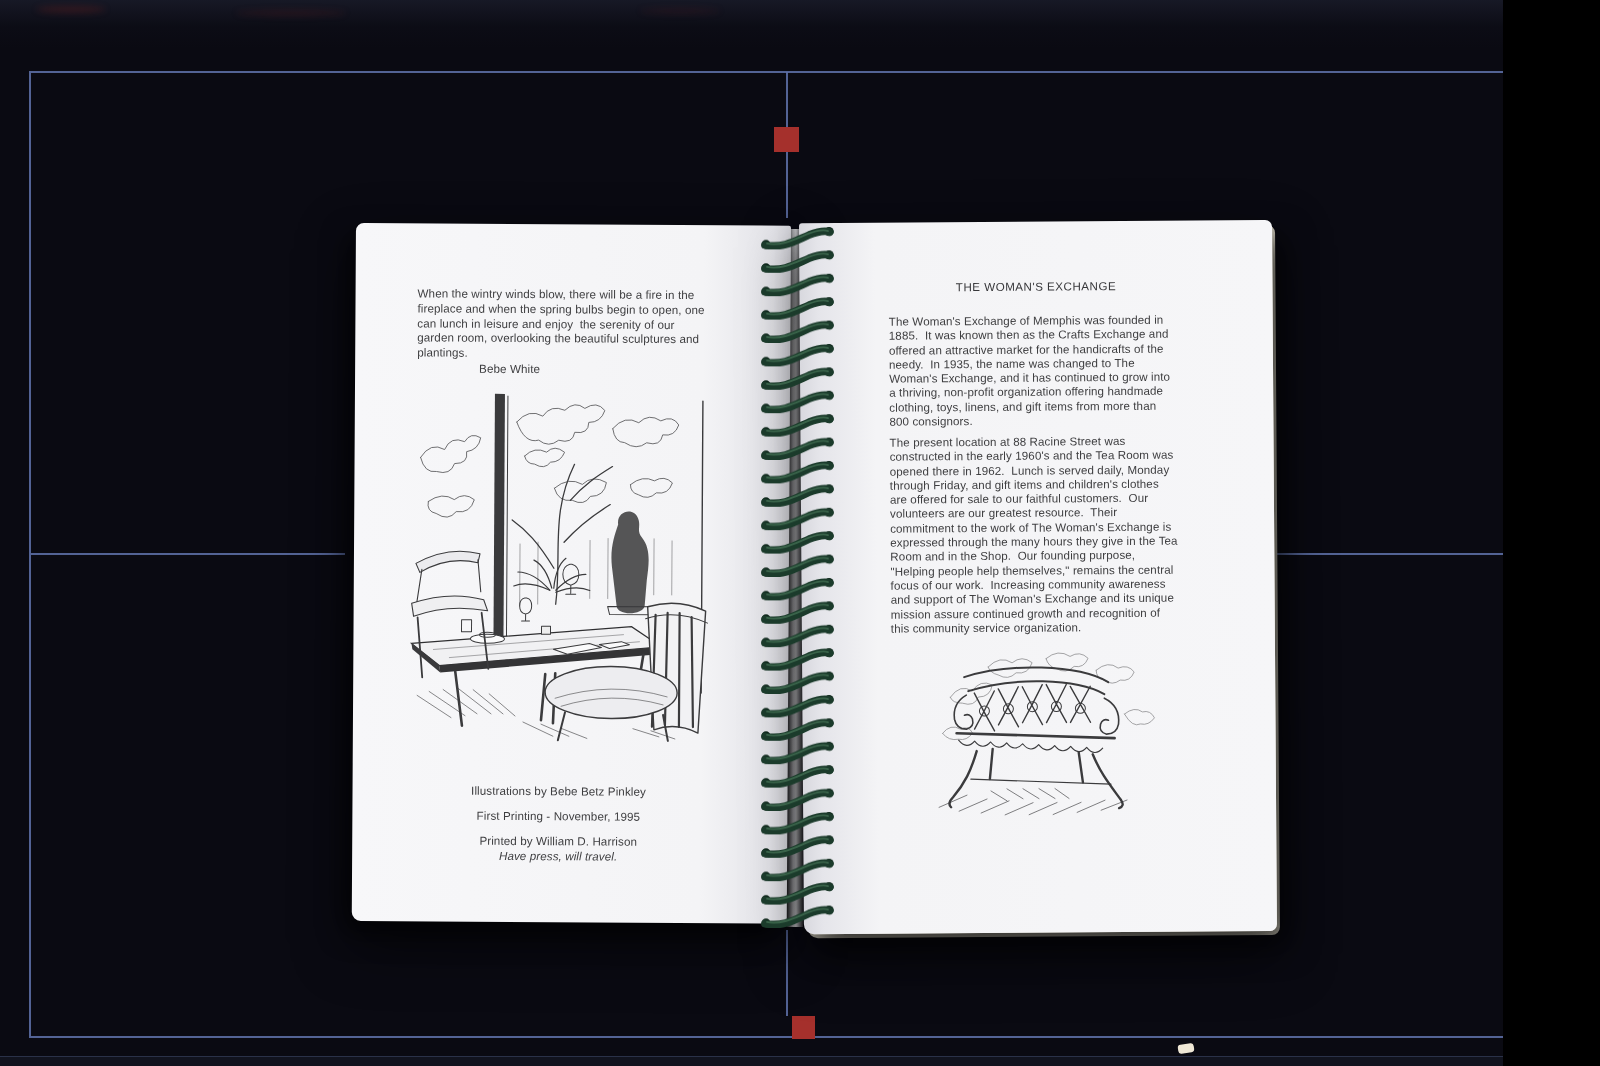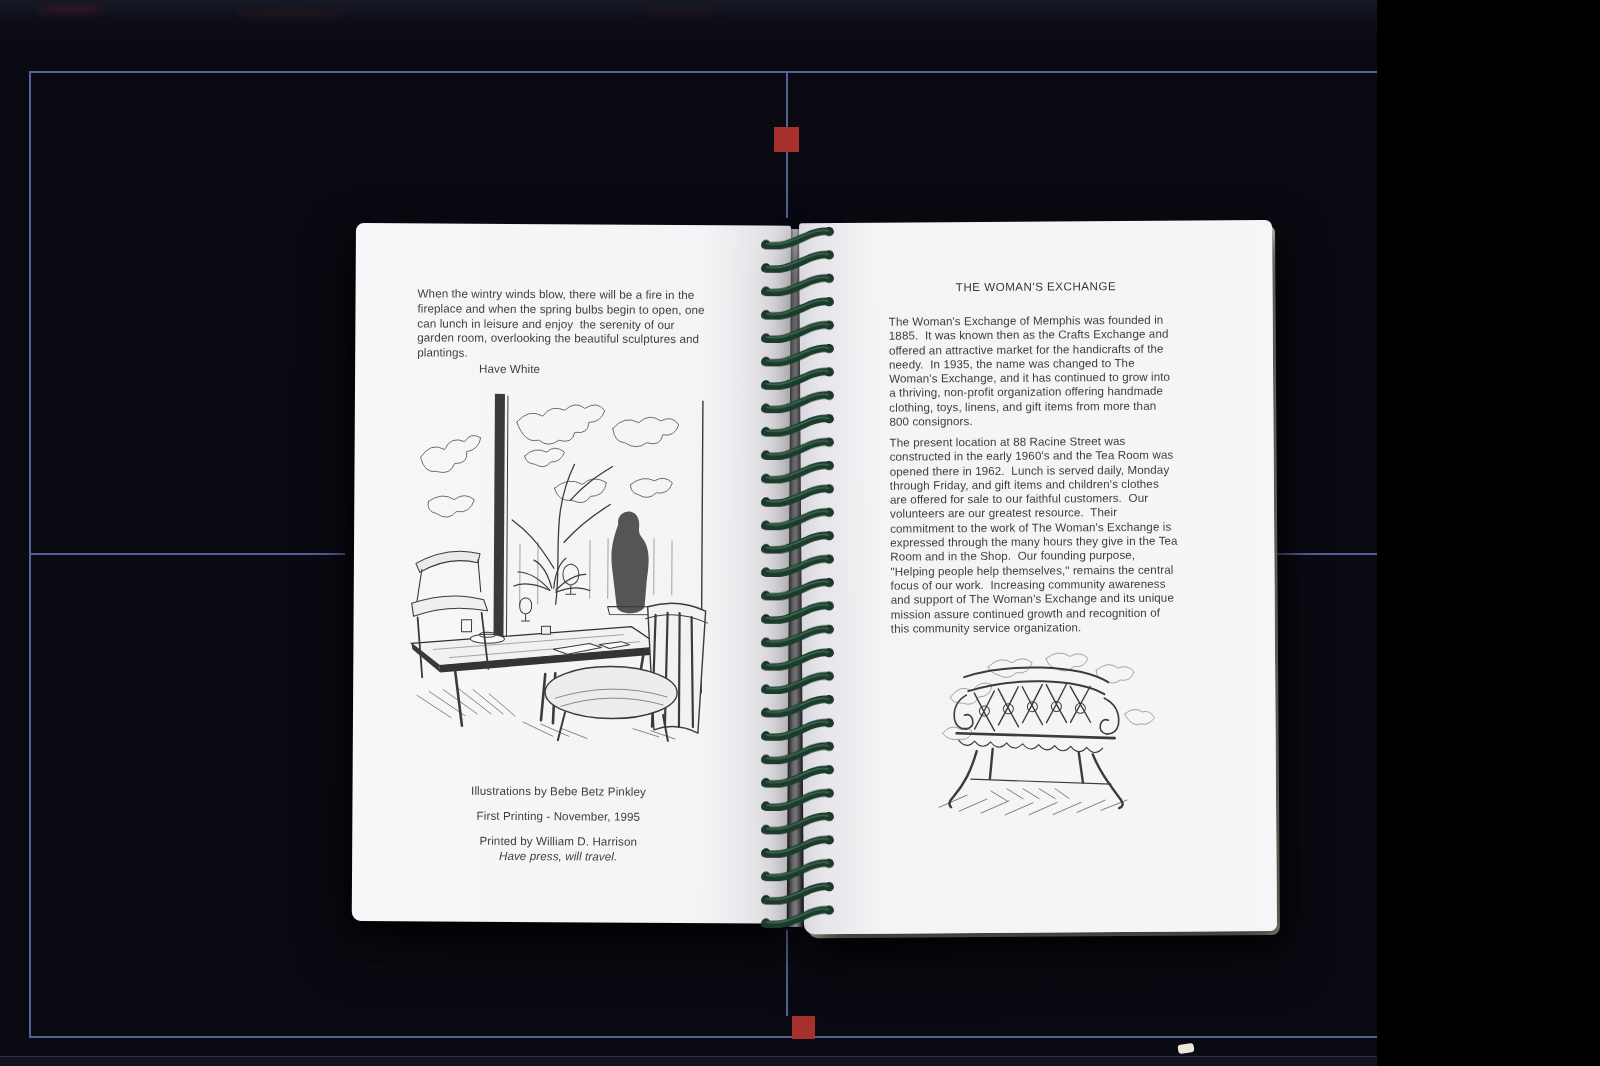--- a/index.html
+++ b/index.html
@@ -4,21 +4,21 @@
 <style>
   :root{
     --frame-blue:#5b6da4;
     --reg-red:#a5302c;
     --coil-green:#1b3b2b;
     --page-white:#f4f4f6;
     --surface-black:#0a0a12;
   }
   *{margin:0;padding:0;box-sizing:border-box;}
   body{background:#000;font-family:"Liberation Sans",sans-serif;}
-  .stage{position:relative;width:1377px;height:1066px;background:var(--surface-black);overflow:hidden;}
+  .stage{position:relative;width:1503px;height:1066px;background:var(--surface-black);overflow:hidden;}
 
   
   .top-streak{position:absolute;left:0;top:0;width:1600px;height:48px;
     background:linear-gradient(180deg,rgba(90,100,140,.16),rgba(40,44,66,.07) 55%,rgba(0,0,0,0));}
   .smudge{position:absolute;border-radius:50%;filter:blur(3px);}
   .smudge.a{left:36px;top:6px;width:70px;height:7px;background:rgba(120,32,30,.30);}
   .smudge.b{left:236px;top:10px;width:110px;height:6px;background:rgba(110,30,32,.22);}
   .smudge.c{left:640px;top:8px;width:80px;height:6px;background:rgba(100,30,34,.18);}
   .bottom-strip{position:absolute;left:0;top:1056px;width:1600px;height:10px;
     background:#11131e;border-top:1px solid #2a3148;}
@@ -98,21 +98,21 @@
 
   <div class="stack-edge"></div>
   <div class="spine-gap"></div>
 
   <div class="page page-left">
     <div class="txt lp-para">When the wintry winds blow, there will be a fire in the
 fireplace and when the spring bulbs begin to open, one
 can lunch in leisure and enjoy  the serenity of our
 garden room, overlooking the beautiful sculptures and
 plantings.</div>
-    <div class="txt lp-byline">Have White</div>
+    <div class="txt lp-byline">Bebe White</div>
 
     <svg class="lp-art" width="316" height="352" viewBox="0 0 316 352">
 
       <rect x="90" y="2" width="10" height="250" fill="#3a3a3c"></rect>
       <line class="ink" x1="103" y1="4" x2="103" y2="250" stroke-width="1"></line>
       <line class="ink" x1="298" y1="8" x2="298" y2="300" stroke-width="1.4"></line>
 
       <g class="ink" stroke-width=".9" opacity=".8">
         <path d="M16,66 q10,-16 24,-8 q6,-14 20,-8 q6,-10 16,-4 q-2,12 -14,14 q2,12 -12,12 q-4,12 -18,8 q-12,2 -16,-14"></path>
         <path d="M24,110 q14,-10 26,-2 q10,-8 20,0 q-4,14 -18,12 q-8,10 -20,2 q-10,-2 -8,-12"></path>

